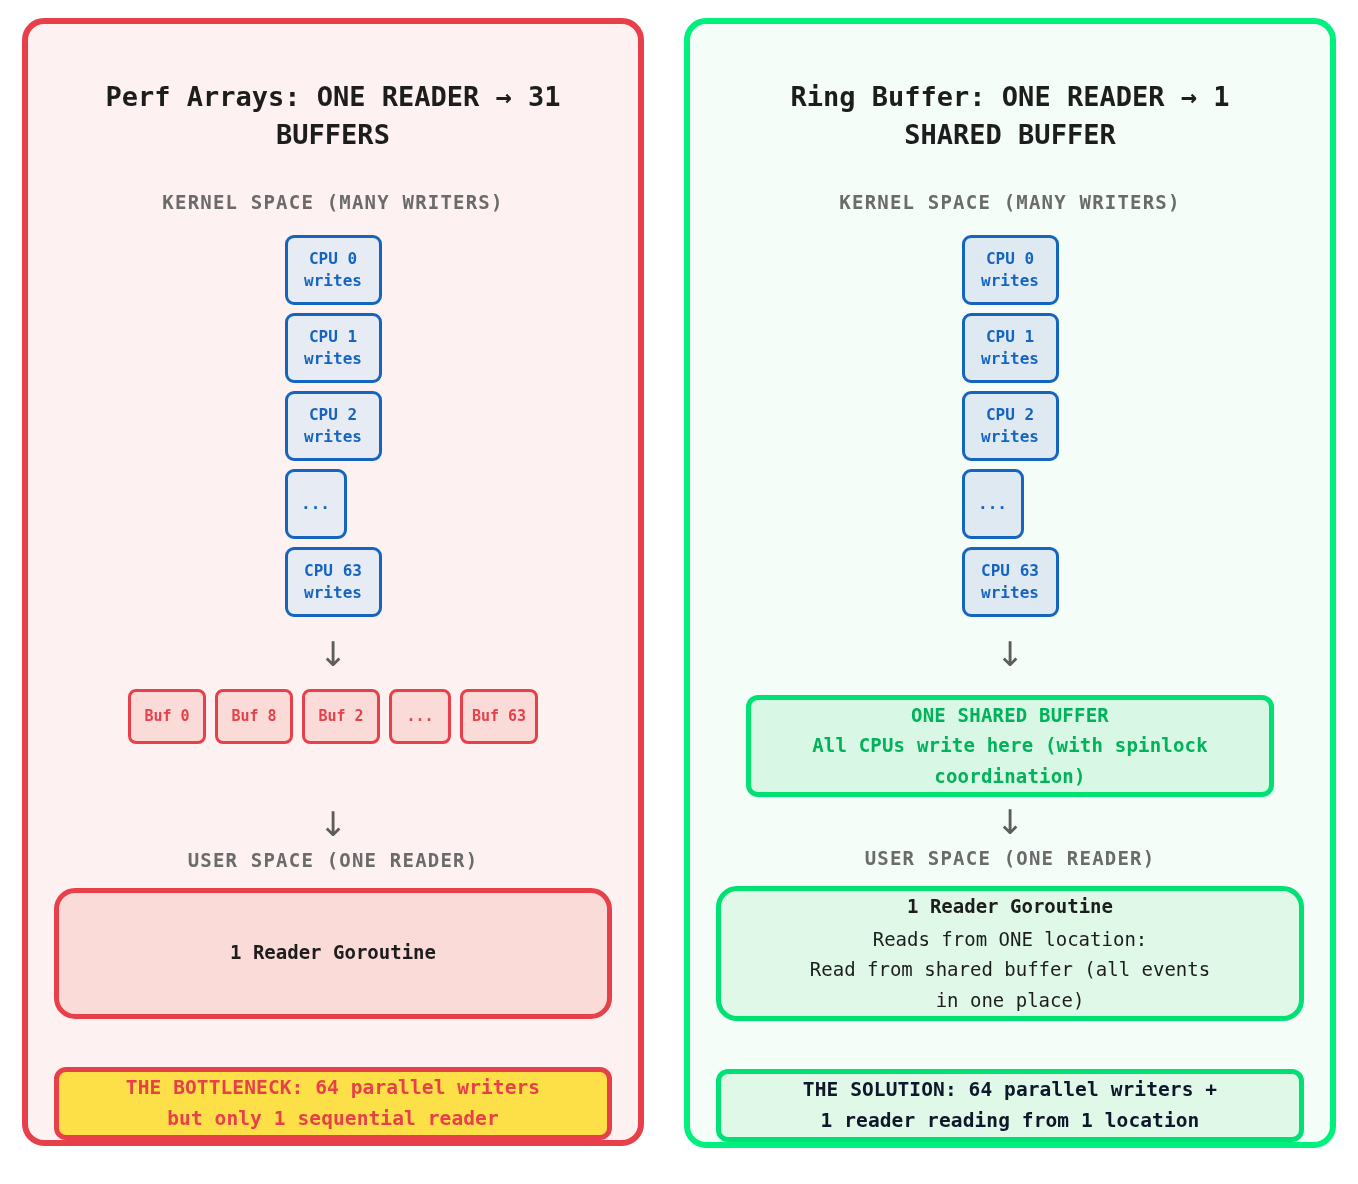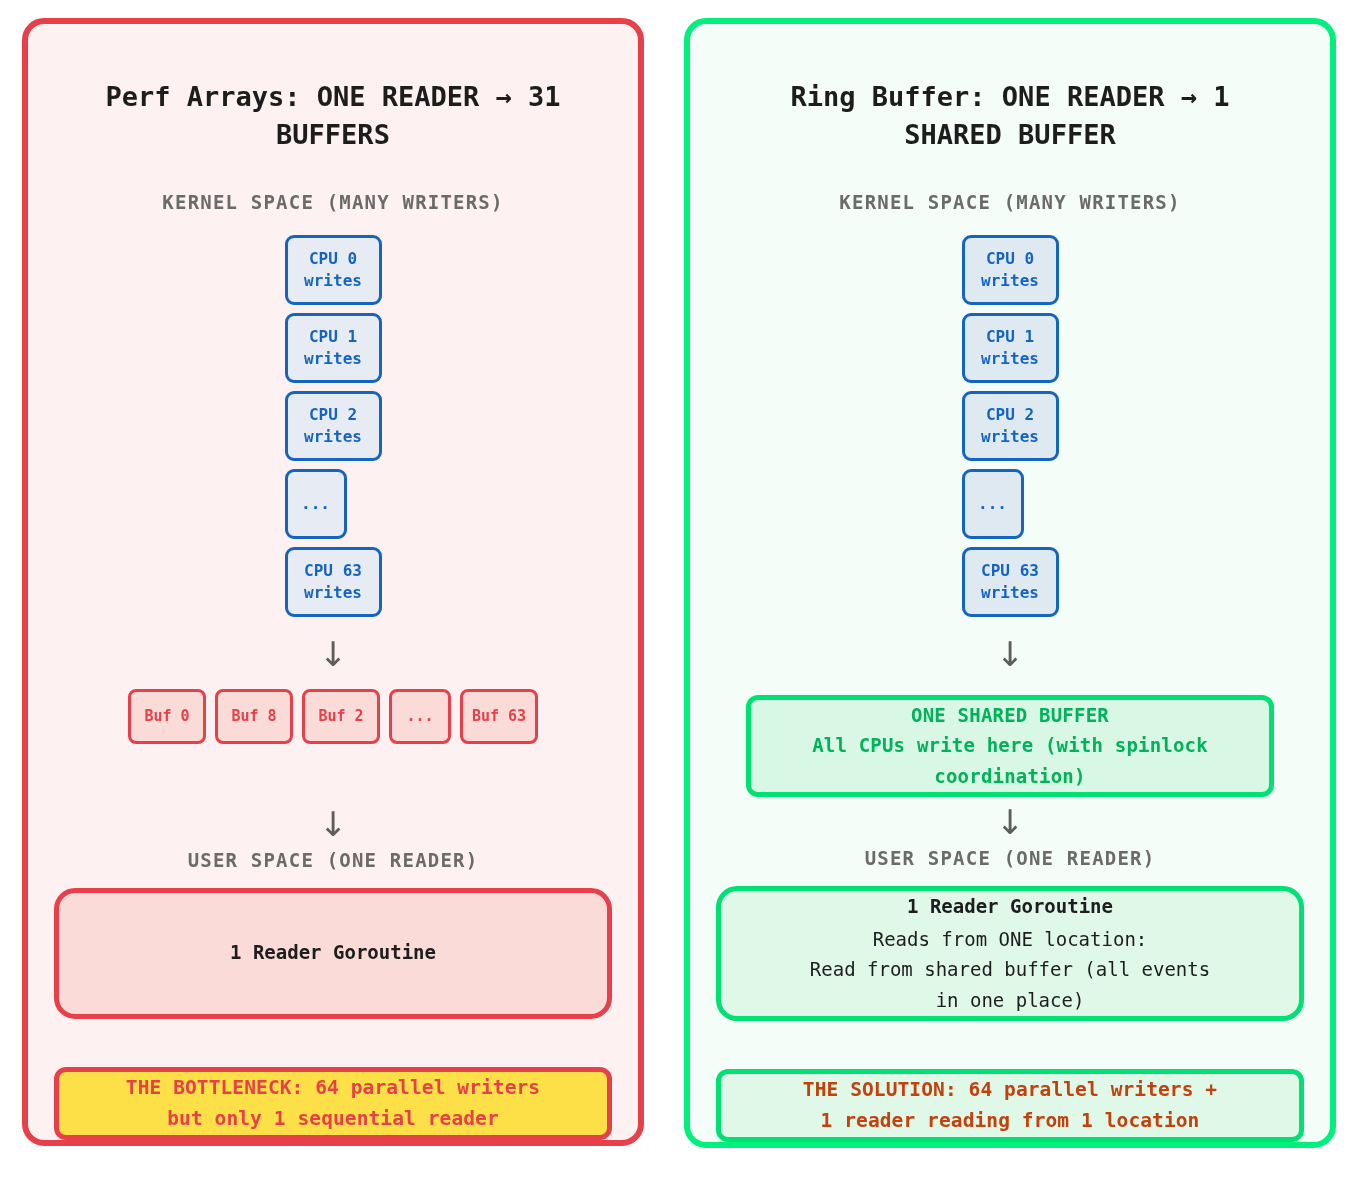--- a/index.html
+++ b/index.html
@@ -201,21 +201,21 @@
     letter-spacing: 0.1px;
   }
   .panel-left .verdict-box {
     border-color: #e8404a;
     background: #fde047;
     color: #e8404a;
   }
   .panel-right .verdict-box {
     border-color: #00e173;
     background: #dff8e8;
-    color: #c2410c;
+    color: #0f172a;
   }
 
   .spacer-left  { height: 118px; }
   .spacer-right { height: 78px; }
 </style>
 </head>
 <body>
 
 <div class="canvas">
 

